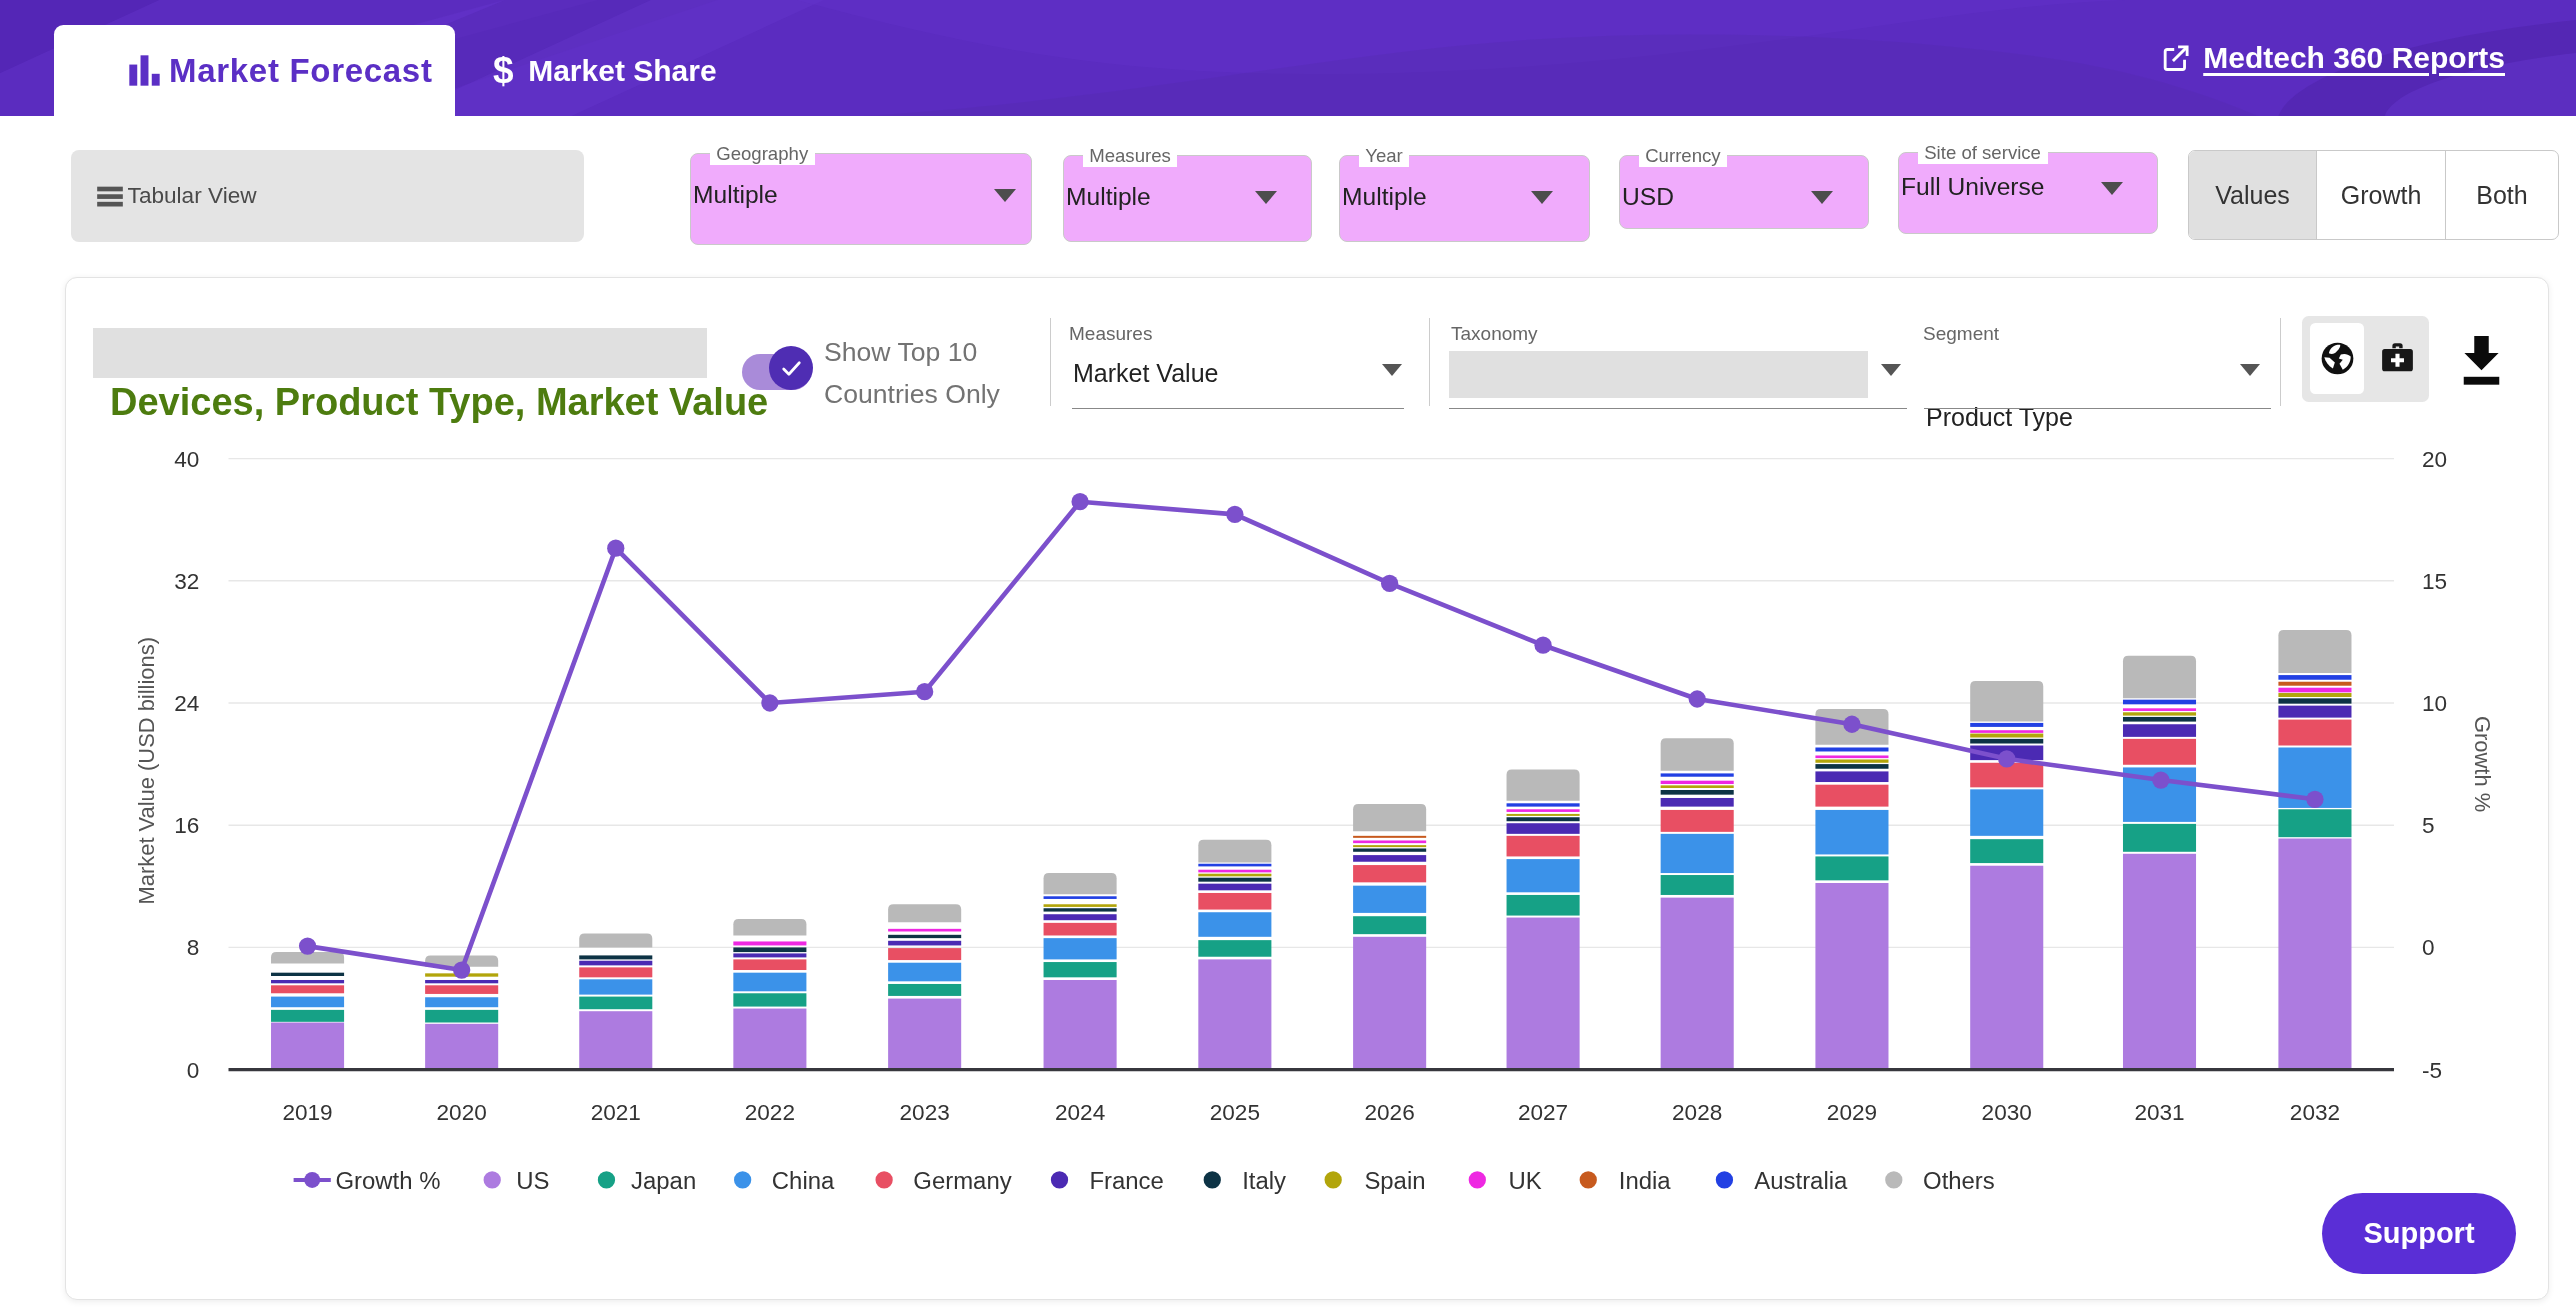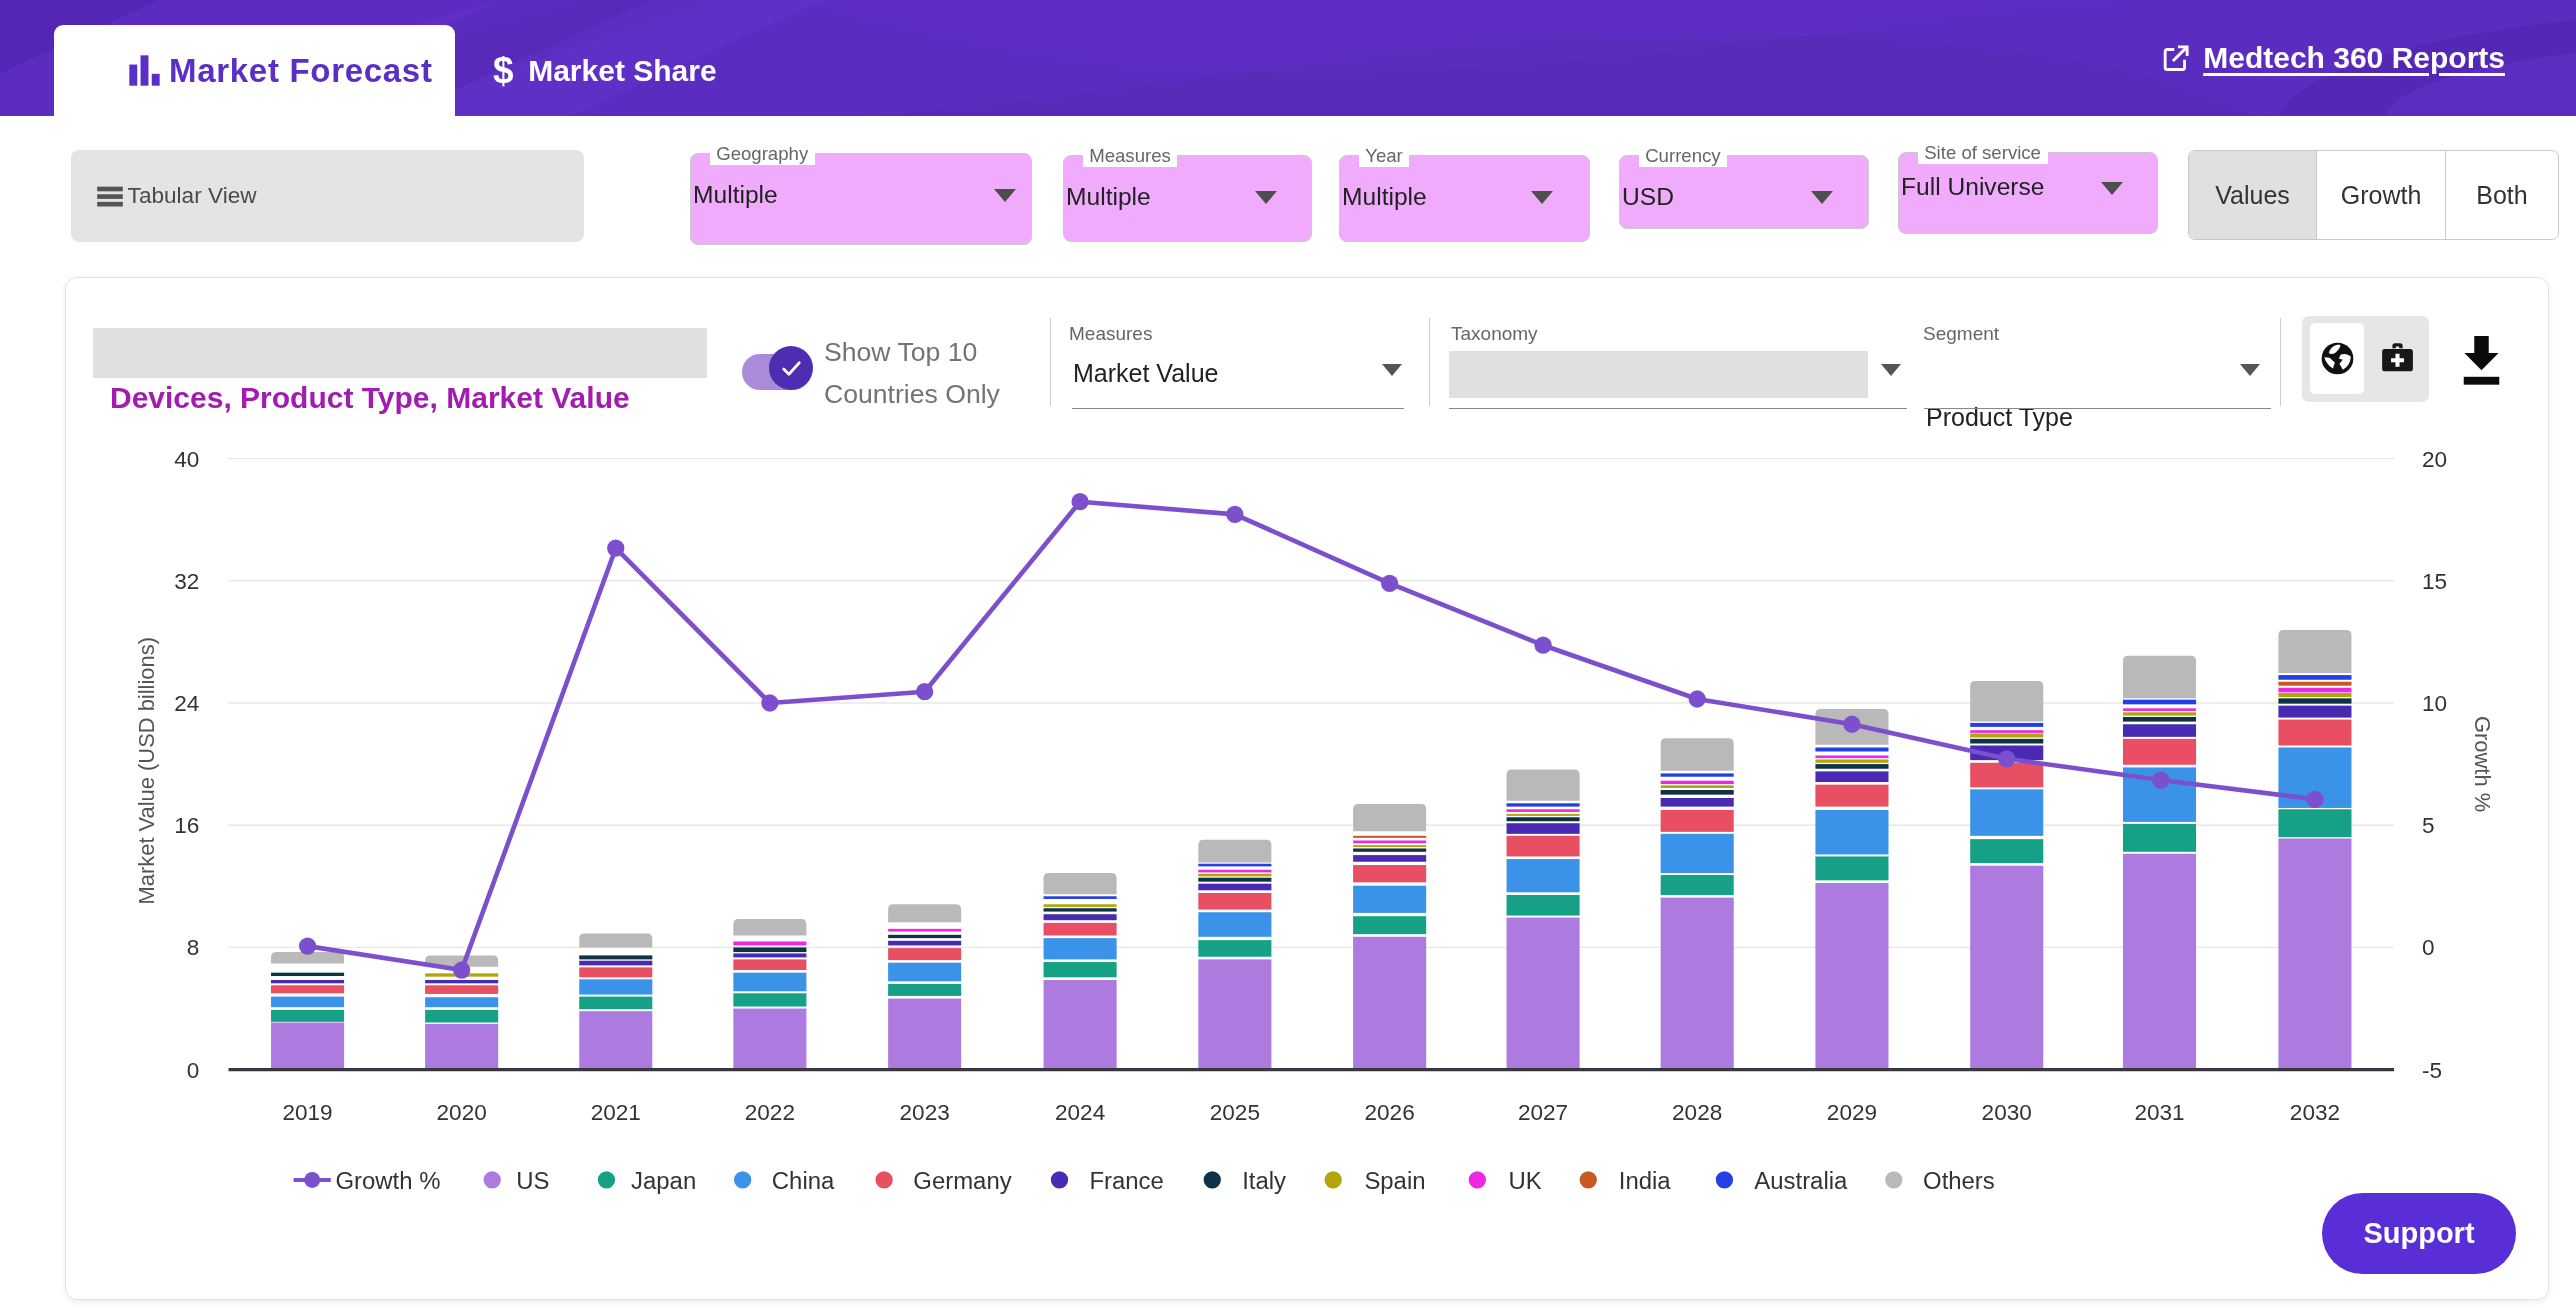--- a/index.html
+++ b/index.html
@@ -20,21 +20,21 @@
 .fld .lbl { position:absolute; top:-11.3px; left:18.6px; background:#fff; padding:0 6.6px; font-size:18.6px; color:#666; }
 .fld .val { position:absolute; left:2px; top:26.6px; font-size:24.6px; color:#222; }
 .tri { position:absolute; width:0; height:0; border-left:11.3px solid transparent; border-right:11.3px solid transparent; border-top:13.3px solid #4d4d4d; top:35px; }
 .vgb { position:absolute; left:2188px; top:150px; width:371px; height:90px; border:1.3px solid #c9c9c9; border-radius:7px; background:#fff; display:flex; overflow:hidden; }
 .vgb div { display:flex; align-items:center; justify-content:center; font-size:25px; color:#333; border-right:1.3px solid #c9c9c9; }
 .vgb div:last-child { border-right:none; }
 .vgb div.on { background:#e0e0e0; }
 
 .card { position:absolute; left:65px; top:277px; width:2484px; height:1023px; background:#fff; border:1.3px solid #e3e3e3; border-radius:12px; box-shadow:0 1.3px 6.6px rgba(0,0,0,0.07); }
 .grayblock { position:absolute; left:93px; top:328px; width:614px; height:50px; background:#e0e0e0; }
-.ctitle { position:absolute; left:110px; top:381px; font-size:30px; font-weight:bold; color:#a21caf; }
+.ctitle { position:absolute; left:110px; top:381px; font-size:38px; font-weight:bold; color:#4d7c0f; }
 .toggle-track { position:absolute; left:742px; top:354px; width:69px; height:36px; border-radius:18px; background:#a98bd9; }
 .toggle-knob { position:absolute; left:769px; top:346px; width:44px; height:44px; border-radius:50%; background:#4f2db3; display:flex; align-items:center; justify-content:center; }
 .showtop { position:absolute; left:824px; top:331px; font-size:26.6px; color:#737373; line-height:42px; }
 .vline { position:absolute; width:1.3px; background:#ccc; top:318px; height:88px; }
 .usel .lbl2 { position:absolute; font-size:19px; color:#666; }
 .usel .val2 { position:absolute; font-size:25px; color:#222; }
 .uline { position:absolute; height:1.3px; background:#888; top:408px; }
 .tri2 { position:absolute; width:0; height:0; border-left:10px solid transparent; border-right:10px solid transparent; border-top:12px solid #555; }
 .redact { position:absolute; left:1449px; top:351px; width:419px; height:47px; background:#e0e0e0; }
 .icongrp { position:absolute; left:2302px; top:316px; width:127px; height:86px; background:#e6e6e6; border-radius:6.6px; }

